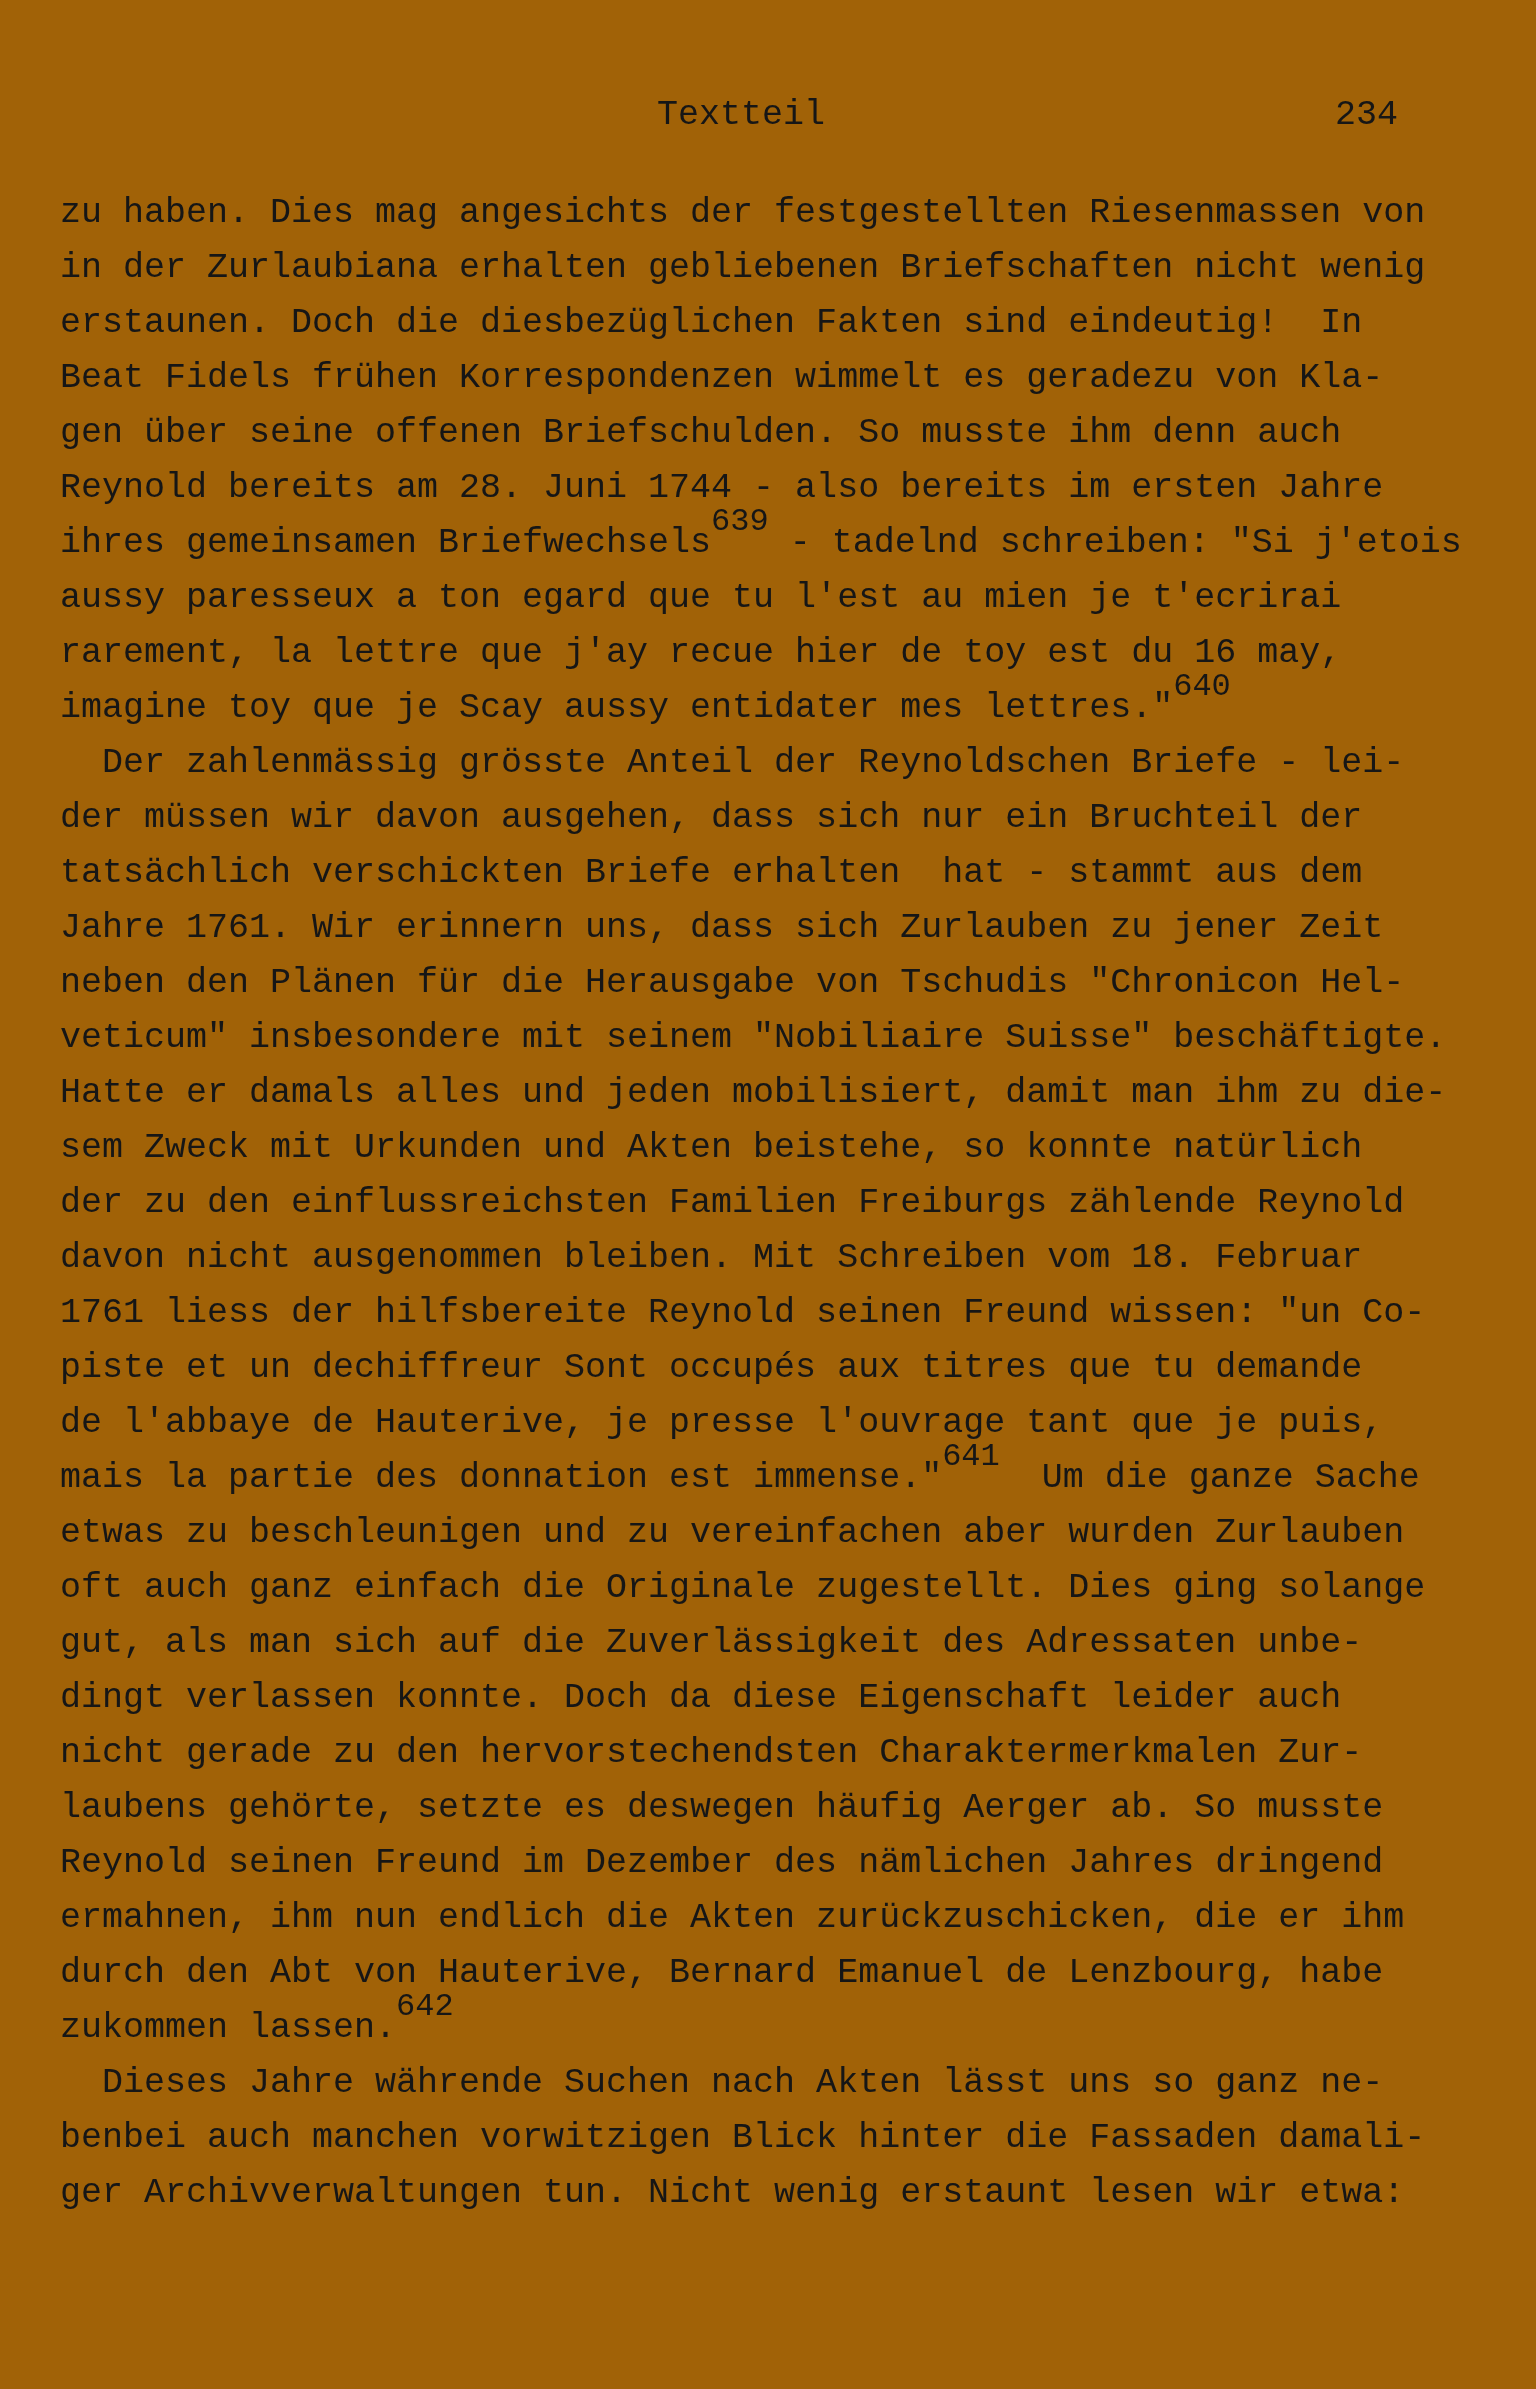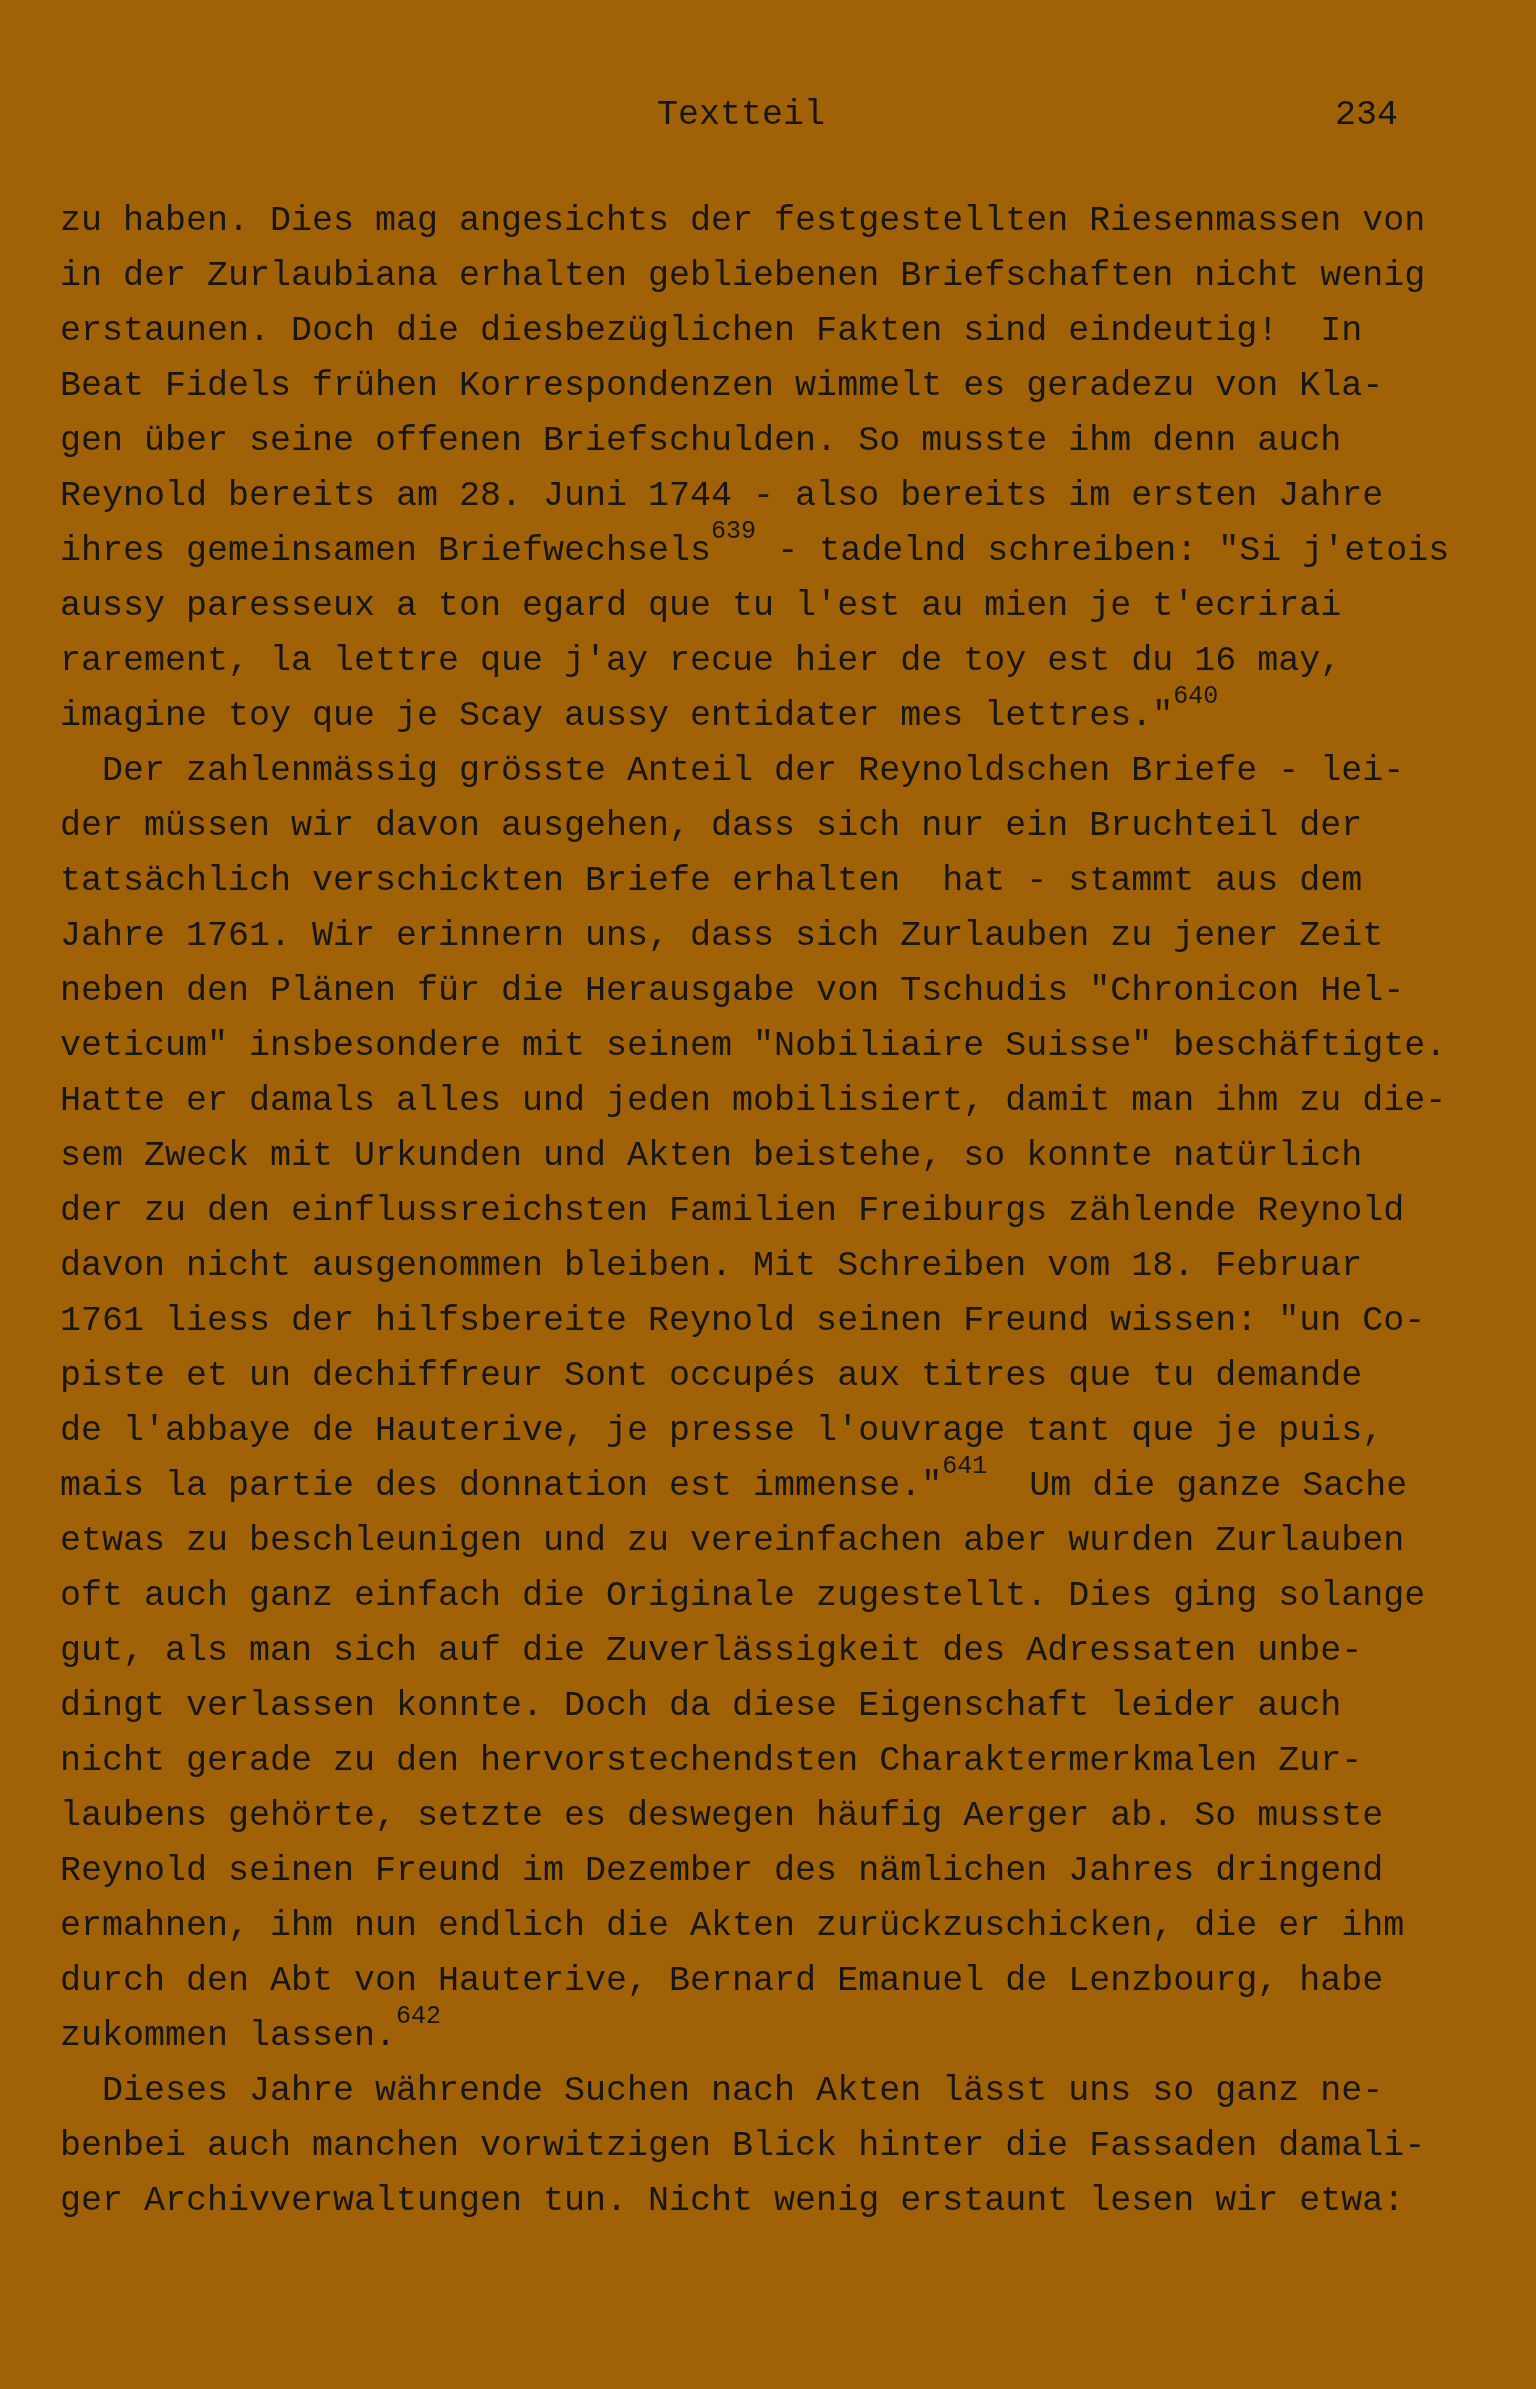--- a/index.html
+++ b/index.html
@@ -28,33 +28,33 @@
     position: absolute;
     left: 1335px;
     top: 98px;
     font-size: 35px;
     line-height: 1;
     white-space: pre;
   }
   .body-text {
     position: absolute;
     left: 60px;
-    top: 194px;
+    top: 186px;
     width: 1429px;
     font-size: 35px;
     line-height: 55px;
     white-space: pre;
   }
   .line {
     height: 55px;
   }
   .sup {
     position: relative;
     top: -22px;
-    font-size: 25px;
+    font-size: 32px;
   }
 </style>
 </head>
 <body>
 
 <div class="page">
   <span class="header-title">Textteil</span>
   <span class="header-pagenum">234</span>
   <div class="body-text" id="body-text"><div class="line"><span>zu haben. Dies mag angesichts der festgestellten Riesenmassen von</span></div><div class="line"><span>in der Zurlaubiana erhalten gebliebenen Briefschaften nicht wenig</span></div><div class="line"><span>erstaunen. Doch die diesbezüglichen Fakten sind eindeutig!  In</span></div><div class="line"><span>Beat Fidels frühen Korrespondenzen wimmelt es geradezu von Kla-</span></div><div class="line"><span>gen über seine offenen Briefschulden. So musste ihm denn auch</span></div><div class="line"><span>Reynold bereits am 28. Juni 1744 - also bereits im ersten Jahre</span></div><div class="line"><span>ihres gemeinsamen Briefwechsels</span><span class="sup">639</span><span> - tadelnd schreiben: "Si j'etois</span></div><div class="line"><span>aussy paresseux a ton egard que tu l'est au mien je t'ecrirai</span></div><div class="line"><span>rarement, la lettre que j'ay recue hier de toy est du 16 may,</span></div><div class="line"><span>imagine toy que je Scay aussy entidater mes lettres."</span><span class="sup">640</span></div><div class="line"><span>  Der zahlenmässig grösste Anteil der Reynoldschen Briefe - lei-</span></div><div class="line"><span>der müssen wir davon ausgehen, dass sich nur ein Bruchteil der</span></div><div class="line"><span>tatsächlich verschickten Briefe erhalten  hat - stammt aus dem</span></div><div class="line"><span>Jahre 1761. Wir erinnern uns, dass sich Zurlauben zu jener Zeit</span></div><div class="line"><span>neben den Plänen für die Herausgabe von Tschudis "Chronicon Hel-</span></div><div class="line"><span>veticum" insbesondere mit seinem "Nobiliaire Suisse" beschäftigte.</span></div><div class="line"><span>Hatte er damals alles und jeden mobilisiert, damit man ihm zu die-</span></div><div class="line"><span>sem Zweck mit Urkunden und Akten beistehe, so konnte natürlich</span></div><div class="line"><span>der zu den einflussreichsten Familien Freiburgs zählende Reynold</span></div><div class="line"><span>davon nicht ausgenommen bleiben. Mit Schreiben vom 18. Februar</span></div><div class="line"><span>1761 liess der hilfsbereite Reynold seinen Freund wissen: "un Co-</span></div><div class="line"><span>piste et un dechiffreur Sont occupés aux titres que tu demande</span></div><div class="line"><span>de l'abbaye de Hauterive, je presse l'ouvrage tant que je puis,</span></div><div class="line"><span>mais la partie des donnation est immense."</span><span class="sup">641</span><span>  Um die ganze Sache</span></div><div class="line"><span>etwas zu beschleunigen und zu vereinfachen aber wurden Zurlauben</span></div><div class="line"><span>oft auch ganz einfach die Originale zugestellt. Dies ging solange</span></div><div class="line"><span>gut, als man sich auf die Zuverlässigkeit des Adressaten unbe-</span></div><div class="line"><span>dingt verlassen konnte. Doch da diese Eigenschaft leider auch</span></div><div class="line"><span>nicht gerade zu den hervorstechendsten Charaktermerkmalen Zur-</span></div><div class="line"><span>laubens gehörte, setzte es deswegen häufig Aerger ab. So musste</span></div><div class="line"><span>Reynold seinen Freund im Dezember des nämlichen Jahres dringend</span></div><div class="line"><span>ermahnen, ihm nun endlich die Akten zurückzuschicken, die er ihm</span></div><div class="line"><span>durch den Abt von Hauterive, Bernard Emanuel de Lenzbourg, habe</span></div><div class="line"><span>zukommen lassen.</span><span class="sup">642</span></div><div class="line"><span>  Dieses Jahre währende Suchen nach Akten lässt uns so ganz ne-</span></div><div class="line"><span>benbei auch manchen vorwitzigen Blick hinter die Fassaden damali-</span></div><div class="line"><span>ger Archivverwaltungen tun. Nicht wenig erstaunt lesen wir etwa:</span></div></div>
 </div>

